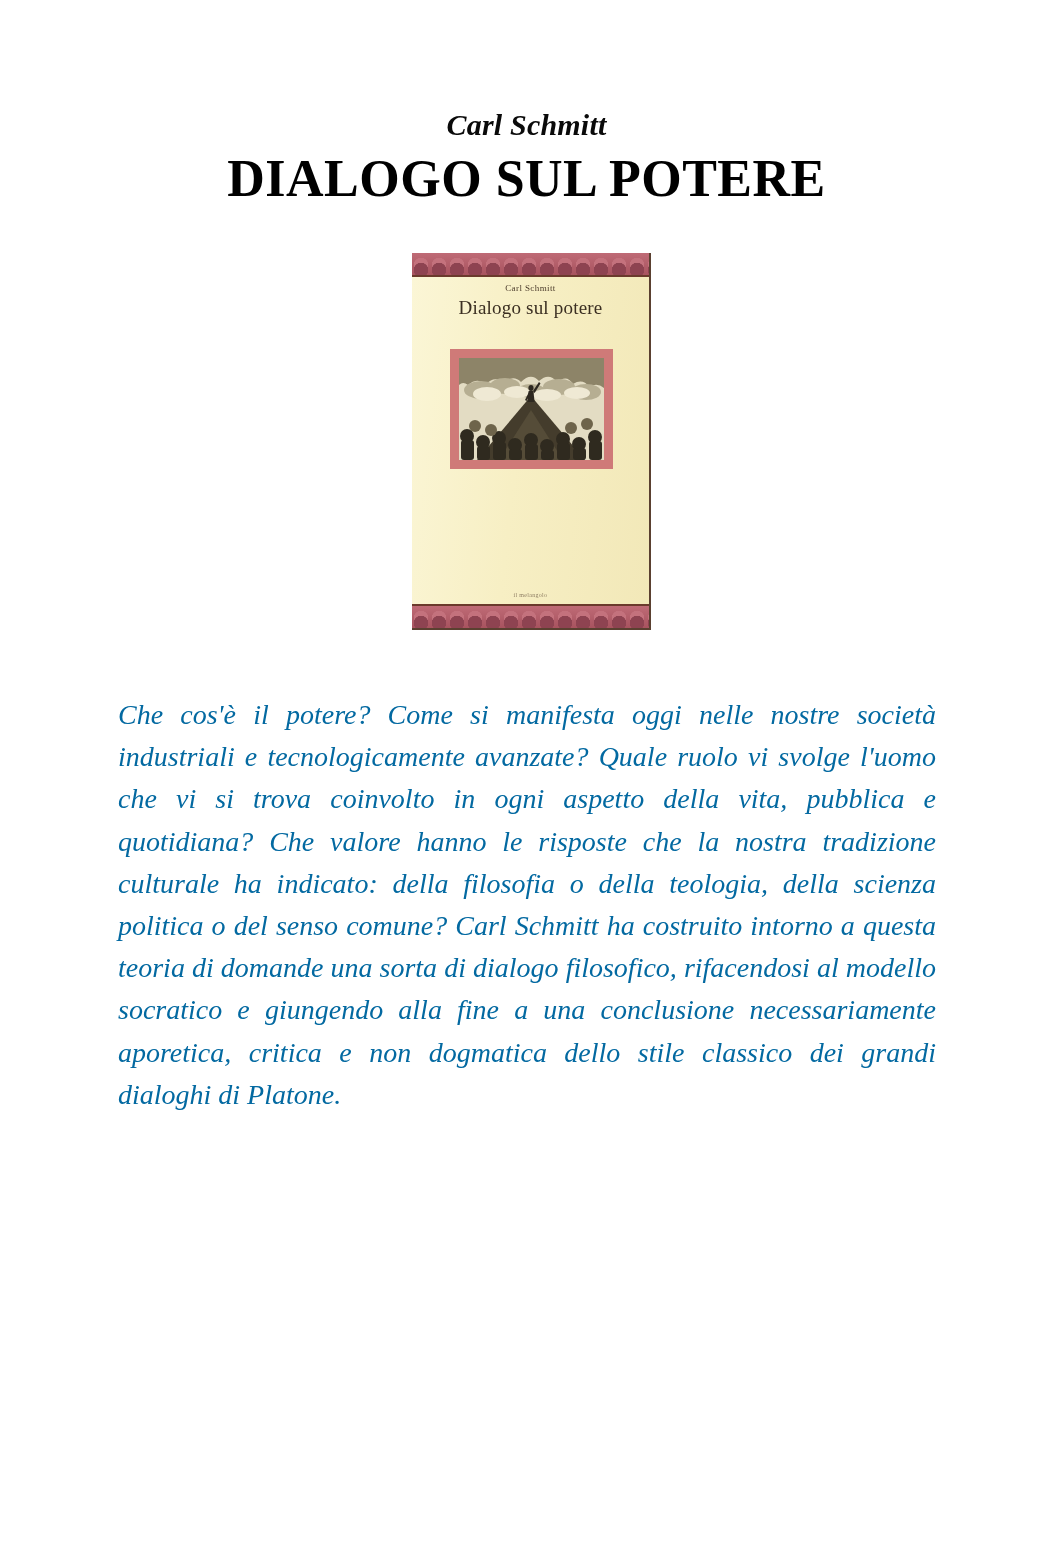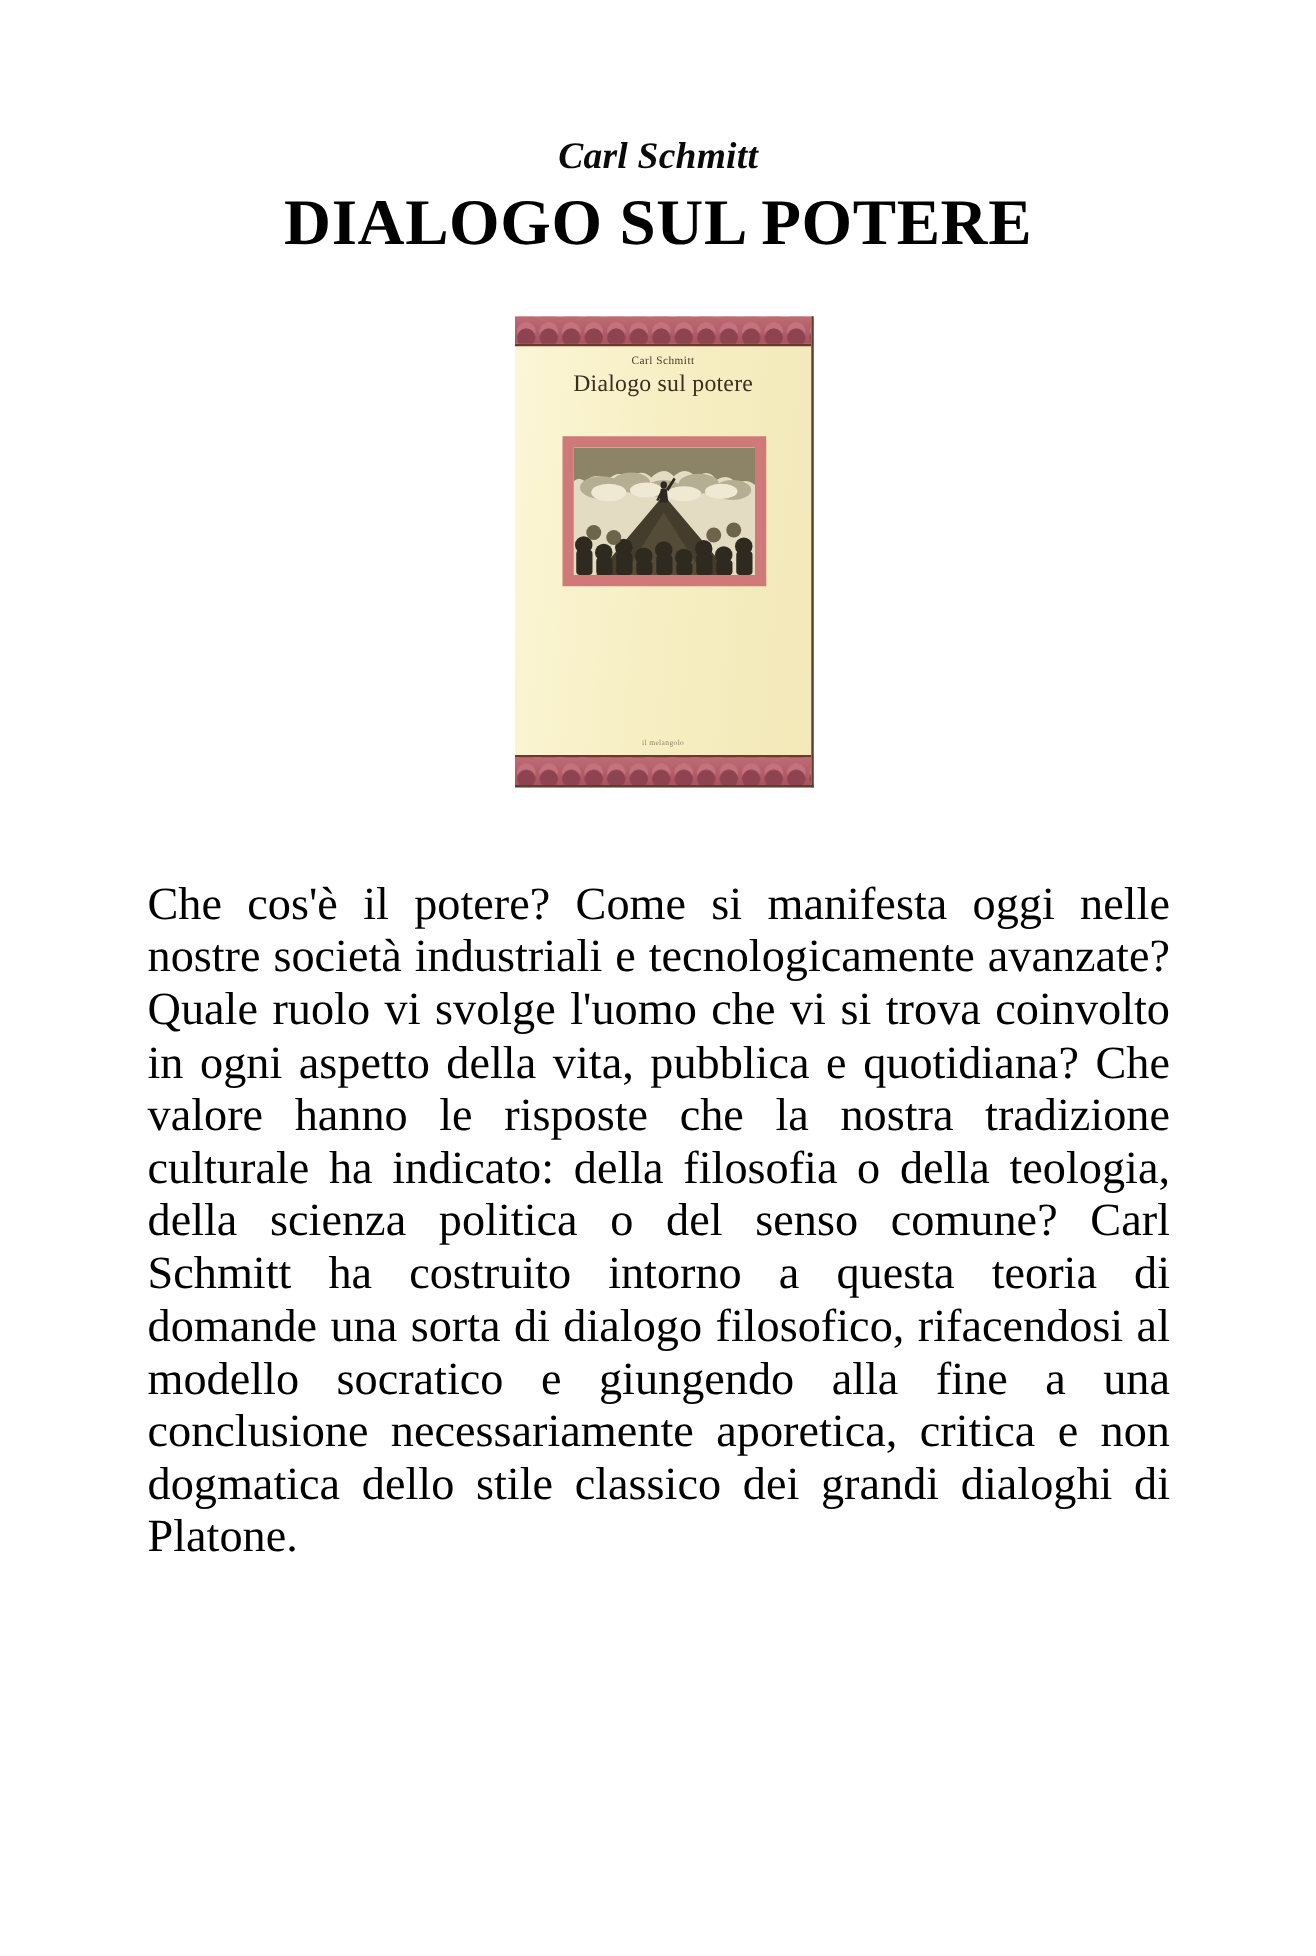--- a/index.html
+++ b/index.html
@@ -144,25 +144,26 @@
     opacity: 0.75;
   }
 
   
   .blurb {
     position: absolute;
     left: 118px;
     top: 666px;
     width: 818px;
     font-family: "Liberation Serif", "DejaVu Serif", serif;
-    font-size: 37px;
+    font-style: italic;
+    font-size: 28px;
     line-height: 42.2px;
     text-align: justify;
     text-justify: inter-word;
-    color: #000000;
+    color: #0369a1;
     hyphens: none;
   }
 </style>
 </head>
 <body>
 
 <div class="page">
 
   <div class="header">
     <div class="author-line">Carl Schmitt</div>

